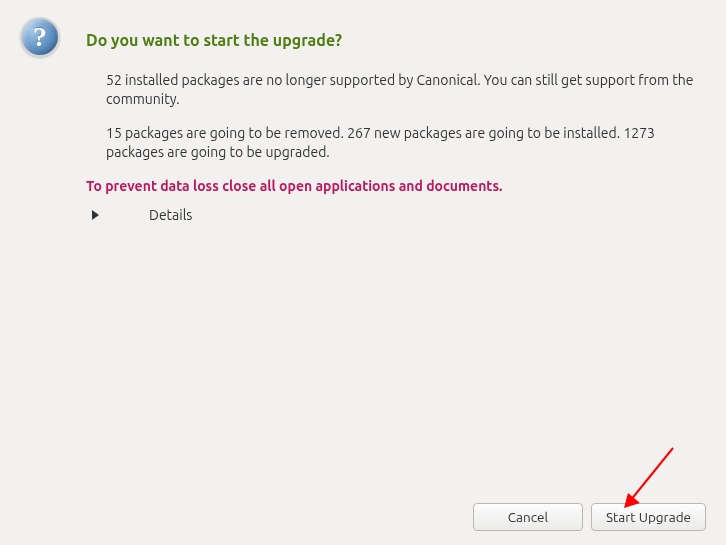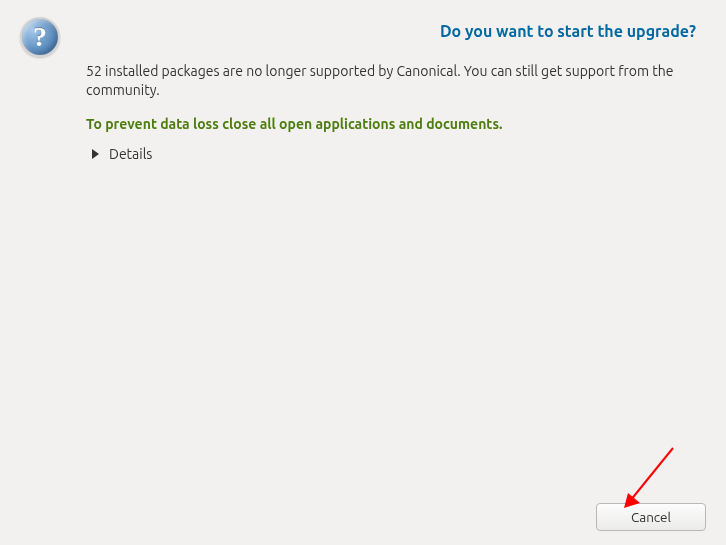--- a/index.html
+++ b/index.html
@@ -47,35 +47,35 @@
       font-family: Georgia, serif;
       line-height: 1;
     }
     .text-content {
       flex: 1;
       padding-right: 10px;
     }
     .dialog-title {
       font-size: 16px;
       font-weight: bold;
-      color: #0369a1;
+      color: #4d7c0f;
       margin-bottom: 22px;
-      margin-top: 7px;
-      text-align: right;
+      margin-top: 16px;
     }
     .dialog-paragraph {
       font-size: 14px;
       color: #333333;
       line-height: 1.35;
       margin-bottom: 15px;
+      margin-left: 20px;
     }
     .dialog-bold {
       font-size: 14px;
       font-weight: bold;
-      color: #4d7c0f;
+      color: #be185d;
       line-height: 1.35;
       margin-bottom: 12px;
     }
     .details-toggle {
       display: flex;
       align-items: center;
       cursor: pointer;
       user-select: none;
       margin-left: 6px;
       margin-top: 4px;
@@ -85,20 +85,21 @@
       width: 0;
       height: 0;
       border-top: 5px solid transparent;
       border-bottom: 5px solid transparent;
       border-left: 7px solid #333333;
       margin-right: 10px;
     }
     .details-label {
       font-size: 14px;
       color: #333333;
+      margin-left: 40px;
     }
     .button-bar {
       position: absolute;
       bottom: 14px;
       right: 20px;
       display: flex;
       gap: 8px;
     }
     .dialog-button {
       min-width: 110px;
@@ -127,28 +128,30 @@
 
 <div class="dialog-content">
   <div class="icon-container">
     <div class="question-icon">
       <span class="question-mark">?</span>
     </div>
   </div>
   <div class="text-content">
     <div class="dialog-title">Do you want to start the upgrade?</div>
     <div class="dialog-paragraph">52 installed packages are no longer supported by Canonical. You can still get support from the community.</div>
+    <div class="dialog-paragraph">15 packages are going to be removed. 267 new packages are going to be installed. 1273 packages are going to be upgraded.</div>
     <div class="dialog-bold">To prevent data loss close all open applications and documents.</div>
     <div class="details-toggle">
       <span class="details-arrow"></span>
       <span class="details-label">Details</span>
     </div>
   </div>
 </div>
 
 <div class="button-bar">
   <button class="dialog-button">Cancel</button>
+  <button class="dialog-button">Start Upgrade</button>
 </div>
 
 <svg class="arrow-annotation" viewBox="0 0 60 70">
   <line x1="55" y1="5" x2="12" y2="58" stroke="#ff0000" stroke-width="2"></line>
   <polygon points="6,65 10,50 22,60" fill="#ff0000"></polygon>
 </svg>
 
 </body></html>

